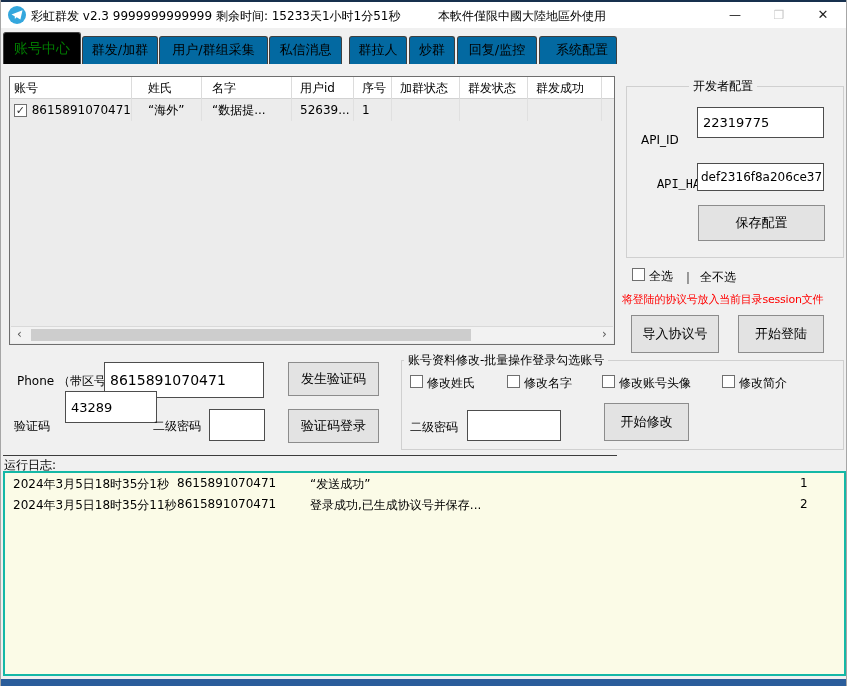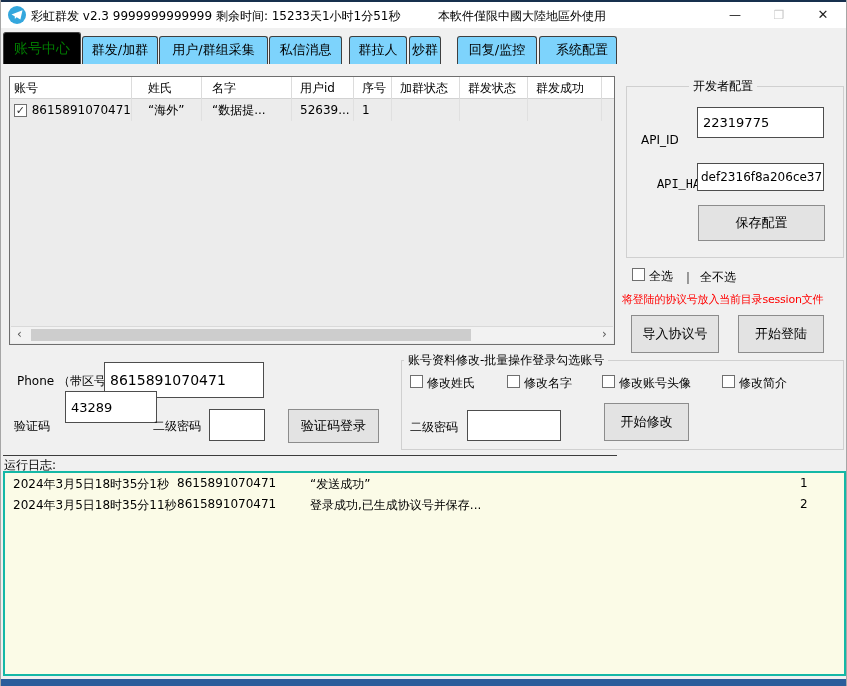--- a/index.html
+++ b/index.html
@@ -19,21 +19,21 @@
   .app-icon svg { position:absolute; left:3px; top:4px; }
   .title-text { position:absolute; left:30px; top:6px; font-size:12px; white-space:nowrap; }
   .notice-text { position:absolute; left:437px; top:6px; font-size:12px; white-space:nowrap; }
   .win-controls { position:absolute; right:0; top:0; height:26px; }
   .win-btn { position:absolute; top:0; width:44px; height:26px; text-align:center; line-height:26px; font-size:12px; color:#222; }
   .win-btn.min { right:89px; }
   .win-btn.max { right:45px; color:#c9c9c9; }
   .win-btn.close { right:1px; font-size:13px; }
 
   
-  .tab { position:absolute; background:#7dd3fc; border:1px solid #3f3f3f; border-bottom:none;
+  .tab { position:absolute; background:#0369a1; border:1px solid #3f3f3f; border-bottom:none;
          border-radius:3px 3px 0 0; text-align:center; font-size:13px; line-height:26px; white-space:nowrap; }
   .tab.inactive { top:36px; height:28px; }
   .tab.active { top:32px; height:32px; background:#000000; color:#007a00; font-size:14px; line-height:30px; }
 
   
   .acct-table { position:absolute; left:8px; top:76px; width:606px; height:269px;
                 background:#ececec; border:1px solid #6e6e6e; }
   .thead { display:flex; height:22px; background:#ffffff; border-bottom:1px solid #d2d2d2; }
   .th { height:22px; line-height:22px; border-right:1px solid #dcdcdc; padding-left:8px; overflow:hidden; white-space:nowrap; }
   .trow { display:flex; height:22px; }
@@ -98,21 +98,21 @@
       <span class="win-btn max">❐</span>
       <span class="win-btn close">✕</span>
     </div>
   </div>
 
   <div class="tab active" style="left:2px;   width:78px;">账号中心</div>
   <div class="tab inactive" style="left:81px;  width:76px;">群发/加群</div>
   <div class="tab inactive" style="left:158px; width:109px;">用户/群组采集</div>
   <div class="tab inactive" style="left:268px; width:73px;">私信消息</div>
   <div class="tab inactive" style="left:348px; width:58px;">群拉人</div>
-  <div class="tab inactive" style="left:408px; width:32px;">炒群</div>
+  <div class="tab inactive" style="left:408px; width:46px;">炒群</div>
   <div class="tab inactive" style="left:456px; width:80px;">回复/监控</div>
   <div class="tab inactive" style="left:538px; width:78px;padding-left:8px;">系统配置</div>
 
   <div class="acct-table">
     <div class="thead">
       <div class="th c0">账号</div>
       <div class="th c1">姓氏</div>
       <div class="th c2">名字</div>
       <div class="th c3">用户id</div>
       <div class="th c4">序号</div>
@@ -160,20 +160,21 @@
   <span class="lbl" style="left:681px; top:269px;">｜</span>
   <span class="lbl" style="left:699px; top:269px;">全不选</span>
 
   <div class="hint-red">将登陆的协议号放入当前目录session文件</div>
 
   <button class="btn" style="left:737px; top:315px; width:86px; height:38px;">开始登陆</button>
   <button class="btn" style="left:630px; top:315px; width:88px; height:38px;">导入协议号</button>
 
   <span class="lbl" style="left:16px; top:373px;">Phone （带区号）</span>
   <input class="input" style="left: 103px; top: 362px; width: 160px; height: 36px; font-size: 14px;" value="8615891070471">
+  <button class="btn" style="left:287px; top:362px; width:91px; height:34px;">发生验证码</button>
 
   <span class="lbl" style="left:13px; top:418px;">验证码</span>
   <input class="input" style="left: 64px; top: 391px; width: 92px; height: 32px;" value="43289">
   <span class="lbl" style="left:152px; top:418px;">二级密码</span>
   <input class="input" style="left: 208px; top: 409px; width: 56px; height: 32px;" value="">
   <button class="btn" style="left:287px; top:409px; width:91px; height:34px;">验证码登录</button>
 
   <div class="groupbox" style="left:400px; top:360px; width:443px; height:90px;">
     <span class="gb-title" style="left:2px;">账号资料修改-批量操作登录勾选账号</span>
 

